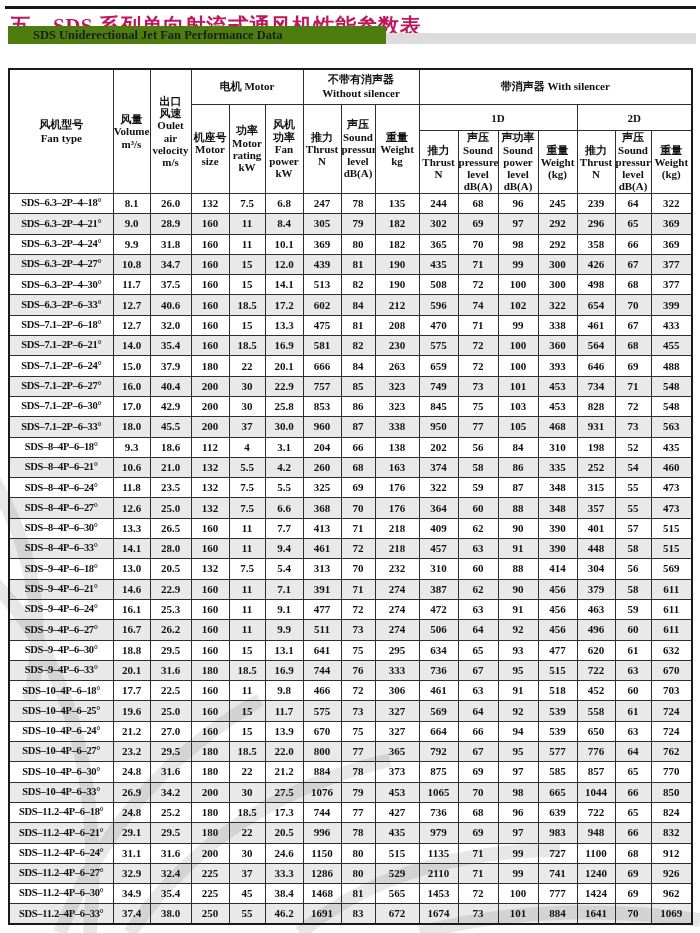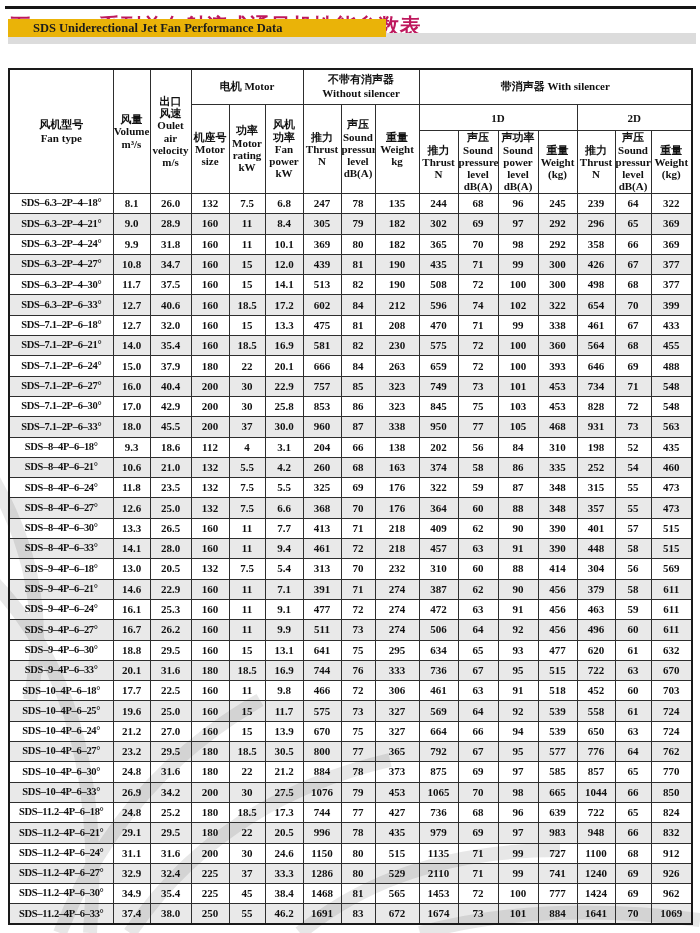--- a/index.html
+++ b/index.html
@@ -7,21 +7,21 @@
     width:700px;height:933px;background:#ffffff;position:relative;overflow:hidden;
     font-family:"Liberation Serif", serif;color:#111;
   }
   .top-rule{position:absolute;left:5px;top:6px;width:691px;height:3px;background:#161616;}
   .page-title{
     position:absolute;left:10px;top:12px;margin:0;
     font-size:21px;font-weight:bold;color:#be185d;letter-spacing:.5px;white-space:nowrap;
   }
   .subtitle-tail{position:absolute;left:8px;top:33px;width:688px;height:11px;background:#dcdcdc;}
   .subtitle-bar{
-    position:absolute;left:8px;top:19px;width:378px;height:18px;background:#eab308;
+    position:absolute;left:8px;top:26px;width:378px;height:18px;background:#4d7c0f;
   }
   .subtitle-bar span{
     display:block;padding-left:25px;font-size:12.5px;font-weight:bold;color:#1c1c1c;
     line-height:18px;white-space:nowrap;
   }
   .watermark{position:absolute;left:0;top:0;width:700px;height:933px;pointer-events:none;}
   table.perf{
     position:absolute;left:8px;top:68px;width:684px;
     border-collapse:collapse;table-layout:fixed;background:transparent;z-index:1;
     border:2px solid #1a1a1a;
@@ -642,21 +642,21 @@
         <td>650</td>
         <td>63</td>
         <td>724</td>
       </tr>
       <tr>
         <td class="model">SDS–10–4P–6–27°</td>
         <td>23.2</td>
         <td>29.5</td>
         <td>180</td>
         <td>18.5</td>
-        <td>30.5</td>
+        <td>22.0</td>
         <td>800</td>
         <td>77</td>
         <td>365</td>
         <td>792</td>
         <td>67</td>
         <td>95</td>
         <td>577</td>
         <td>776</td>
         <td>64</td>
         <td>762</td>

